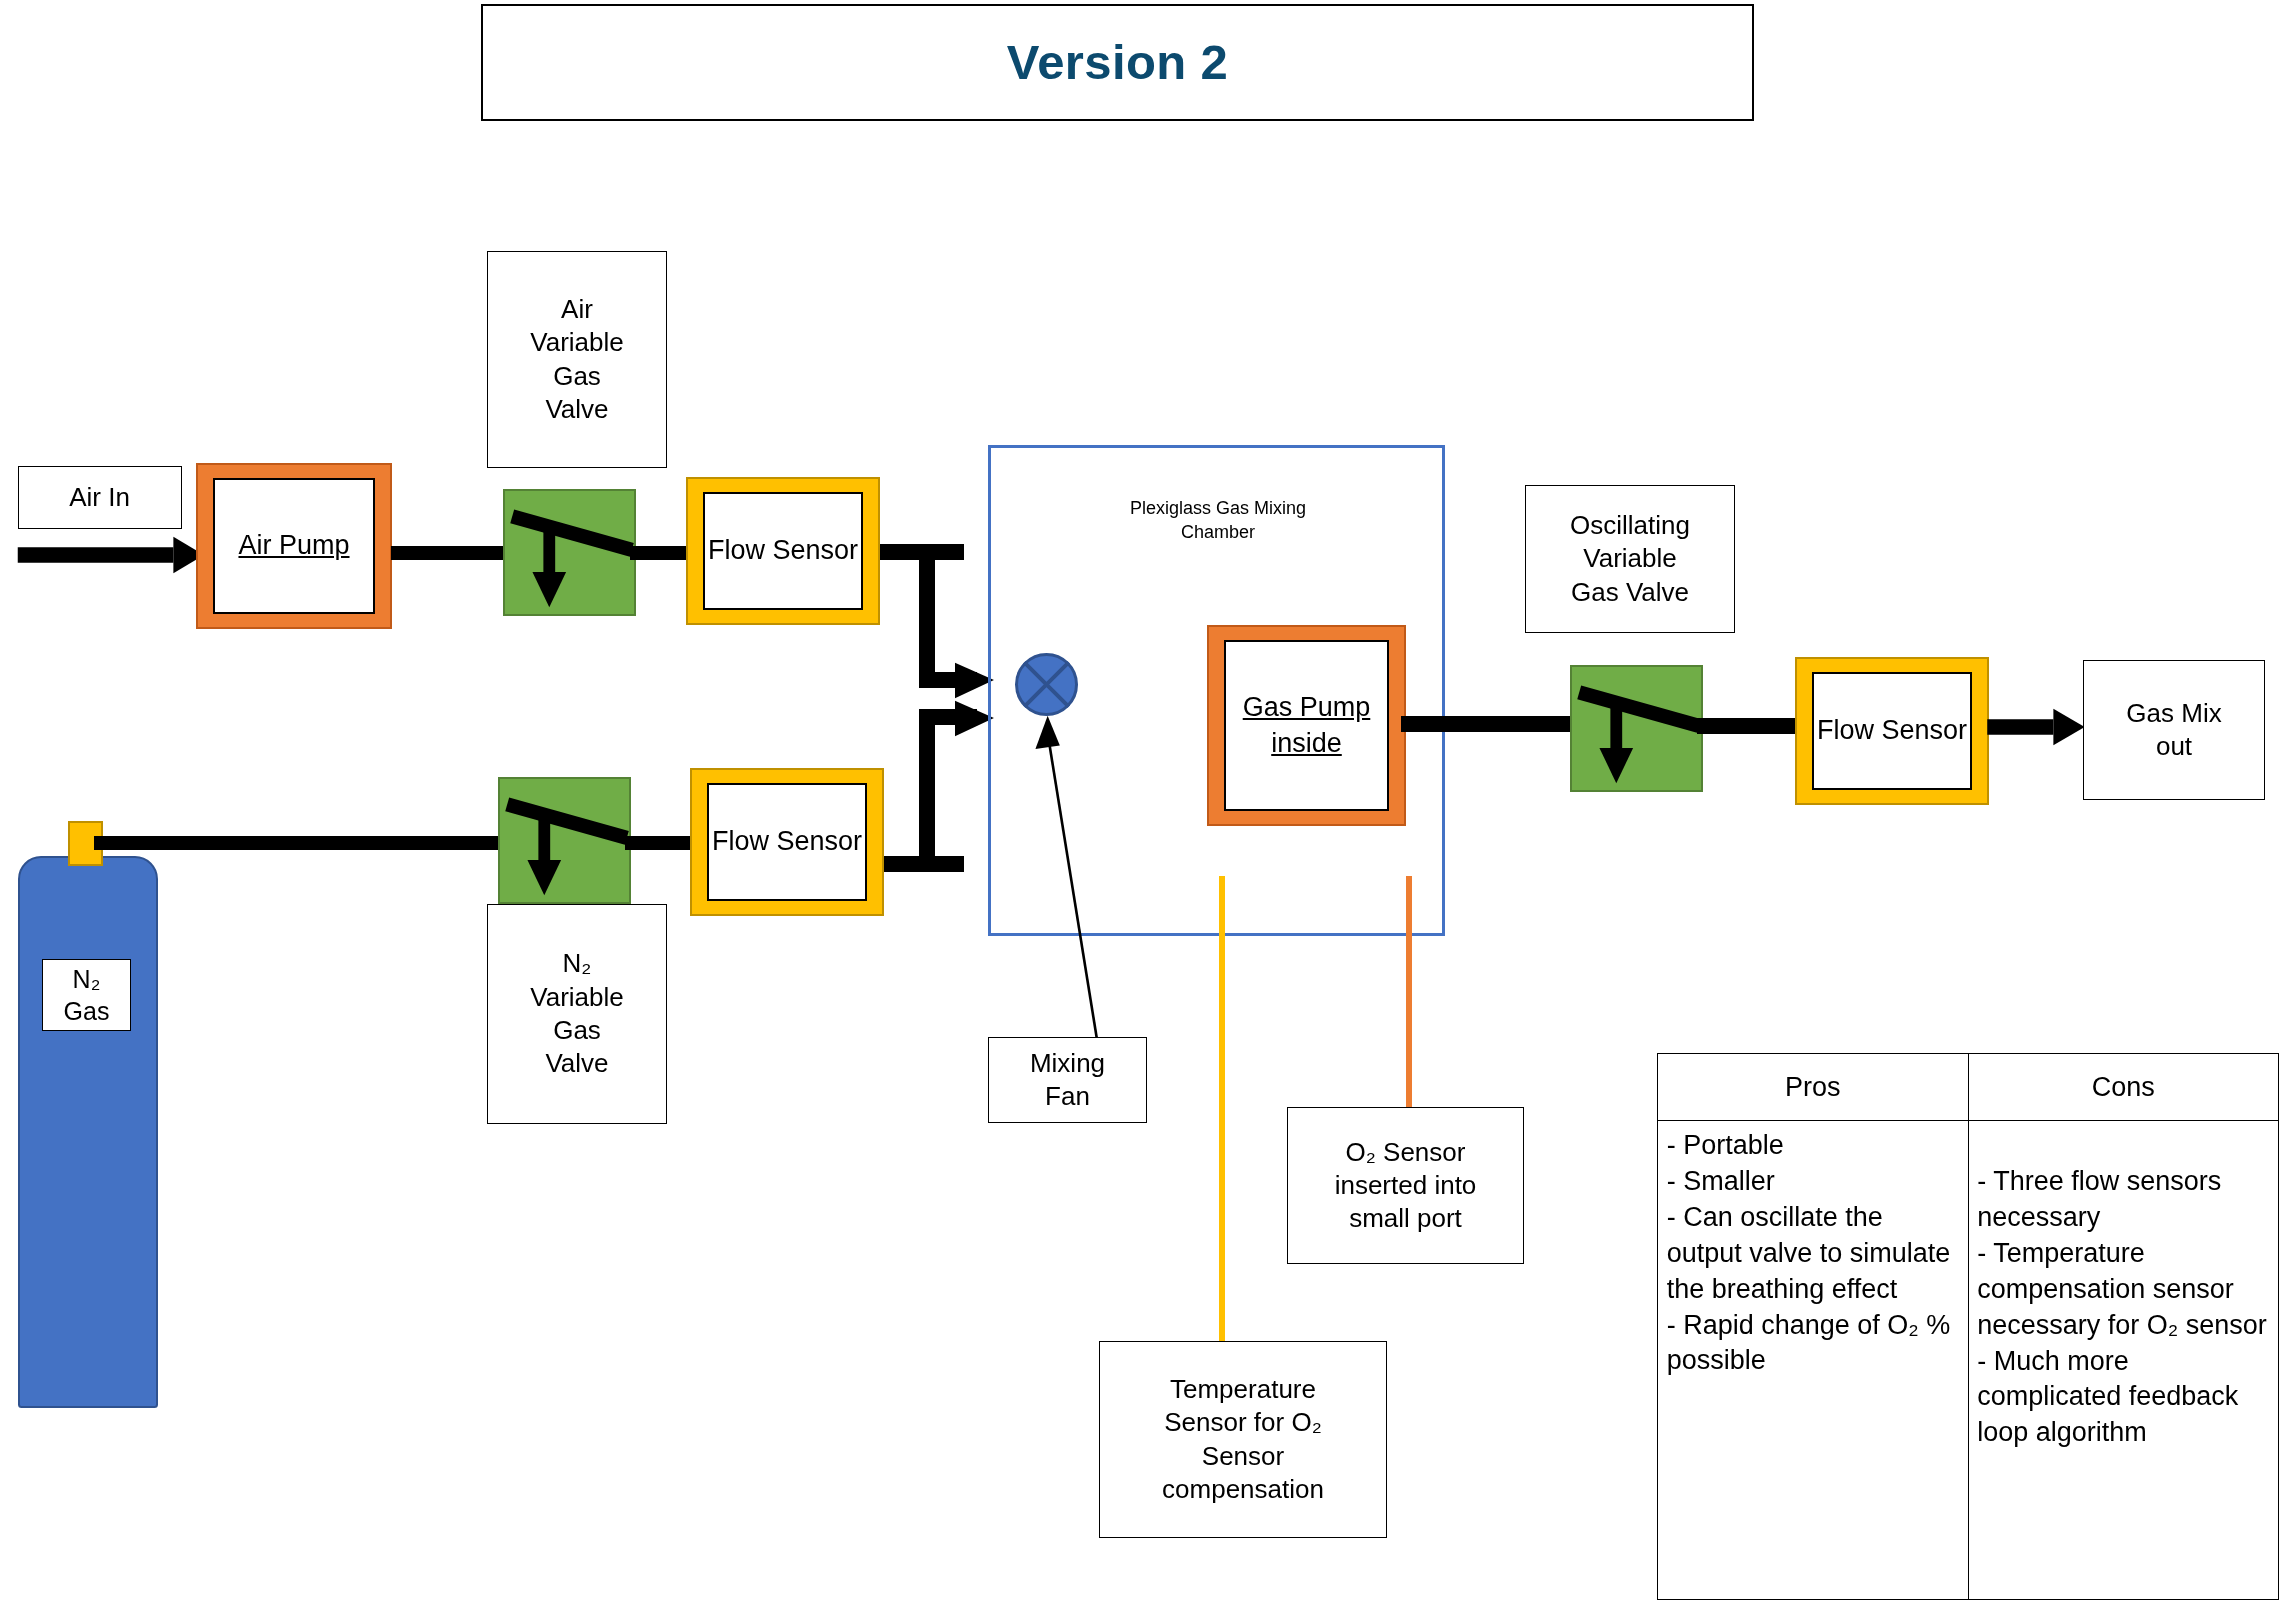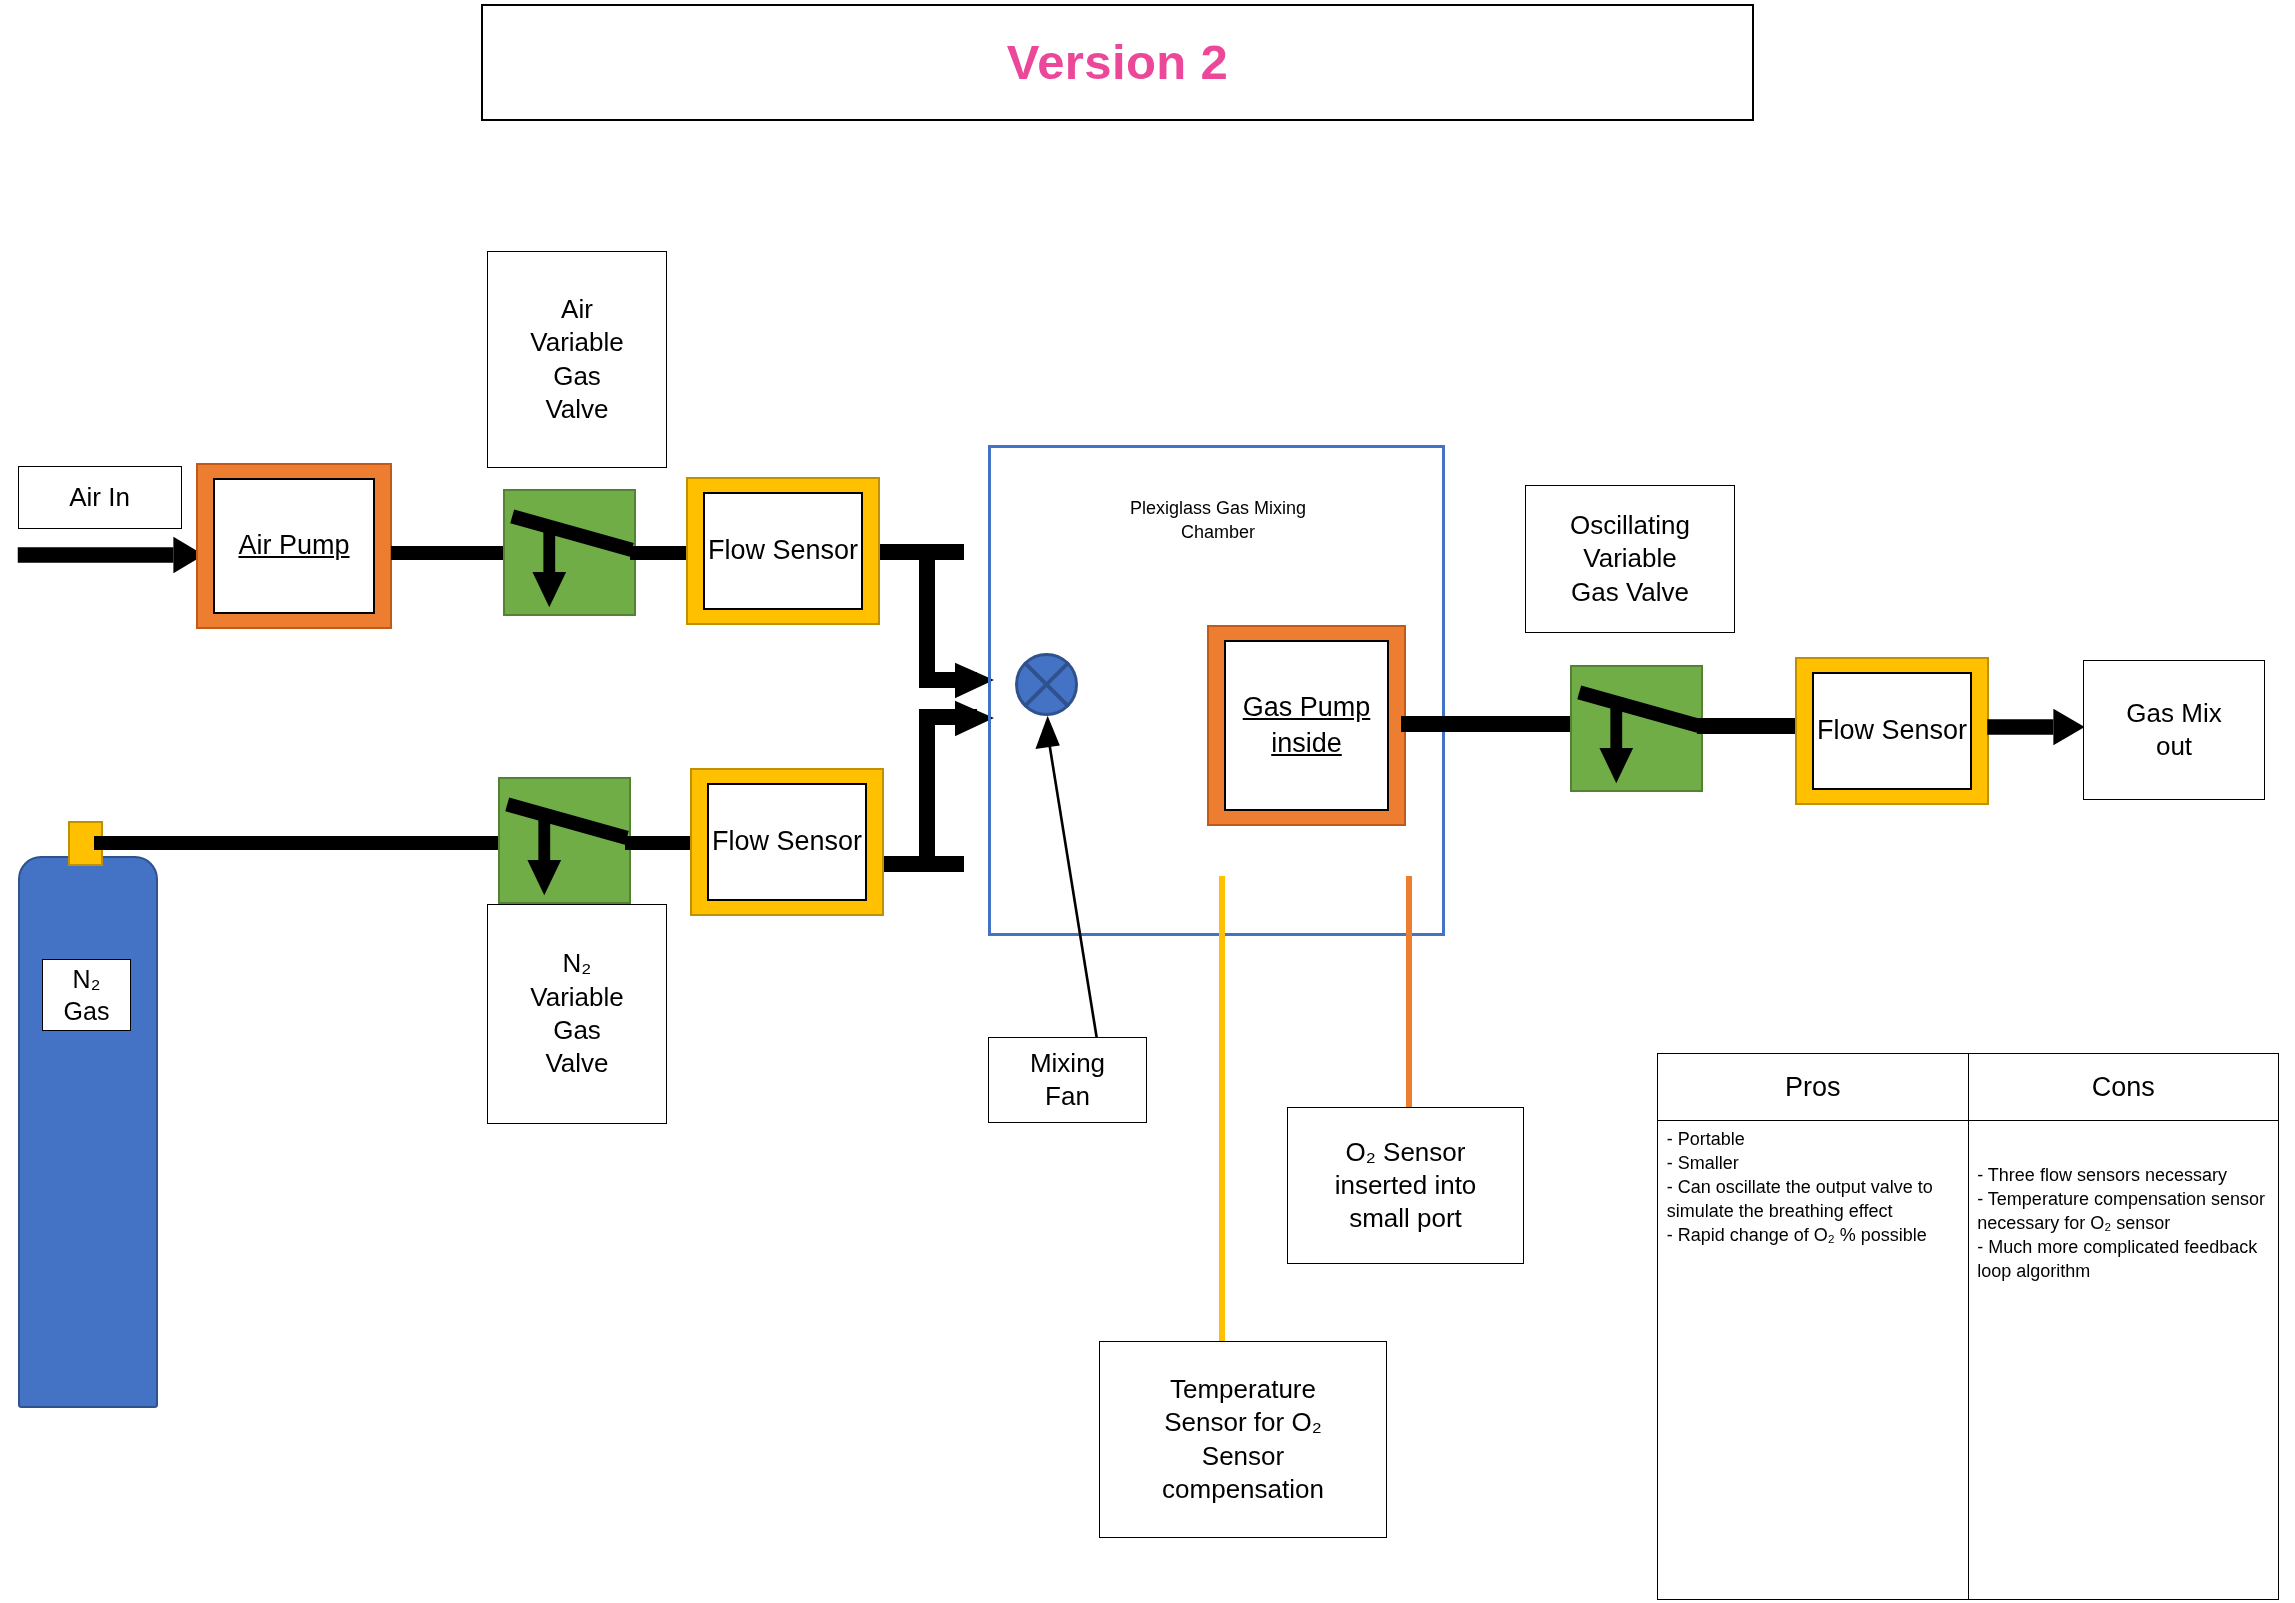--- a/index.html
+++ b/index.html
@@ -14,21 +14,21 @@
     text-align:center;line-height:1.28;color:#000;
     font-size:26px;padding:3.5px 5.2px;
   }
 
   
   #title-box{
     left:481px;top:3.5px;width:1273px;height:117px;
     border:2.6px solid #000;background:#fff;
     display:flex;align-items:center;justify-content:center;
   }
-  #title-text{font-size:49px;font-weight:bold;color:#ec4899;letter-spacing:0.4px;}
+  #title-text{font-size:49px;font-weight:bold;color:#0c4a6e;letter-spacing:0.4px;}
 
   
   .devframe{
     display:flex;align-items:center;justify-content:center;
     box-sizing:border-box;
   }
   .devframe .inner{
     background:#fff;border:2.6px solid #000;
     width:100%;height:100%;
     display:flex;align-items:center;justify-content:center;
@@ -68,21 +68,21 @@
     border:1.7px solid #000;background:#fff;
     display:flex;
   }
   #proscons .col{flex:1;display:flex;flex-direction:column;border-right:1.7px solid #000;}
   #proscons .col:last-child{border-right:none;gap:36px;}
   #proscons .hd{
     height:66px;border-bottom:1.7px solid #000;
     display:flex;align-items:center;justify-content:center;
     font-size:27px;color:#000;
   }
-  #proscons .bd{flex:1;padding:7px 8.7px 0 8.7px;font-size:18px;line-height:1.33;color:#000;}
+  #proscons .bd{flex:1;padding:7px 8.7px 0 8.7px;font-size:27px;line-height:1.33;color:#000;}
   #proscons .bd div{white-space:pre-wrap;}
 </style>
 </head>
 <body>
 
 <div id="canvas">
 
   <div class="abs" id="title-box">
     <span id="title-text">Version 2</span>
   </div>

